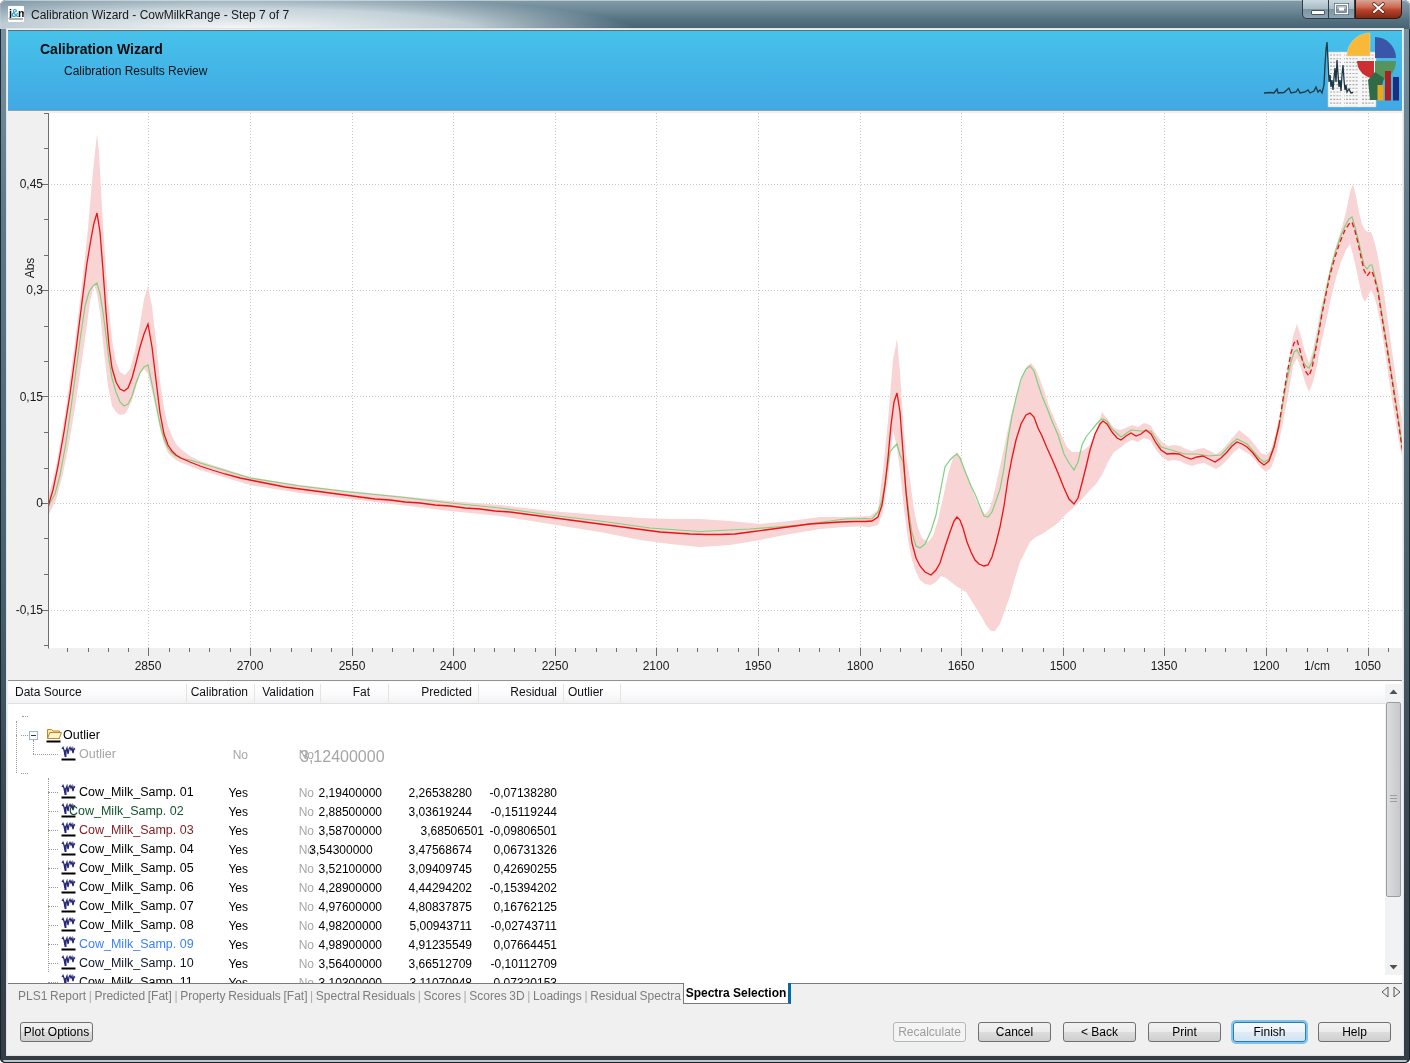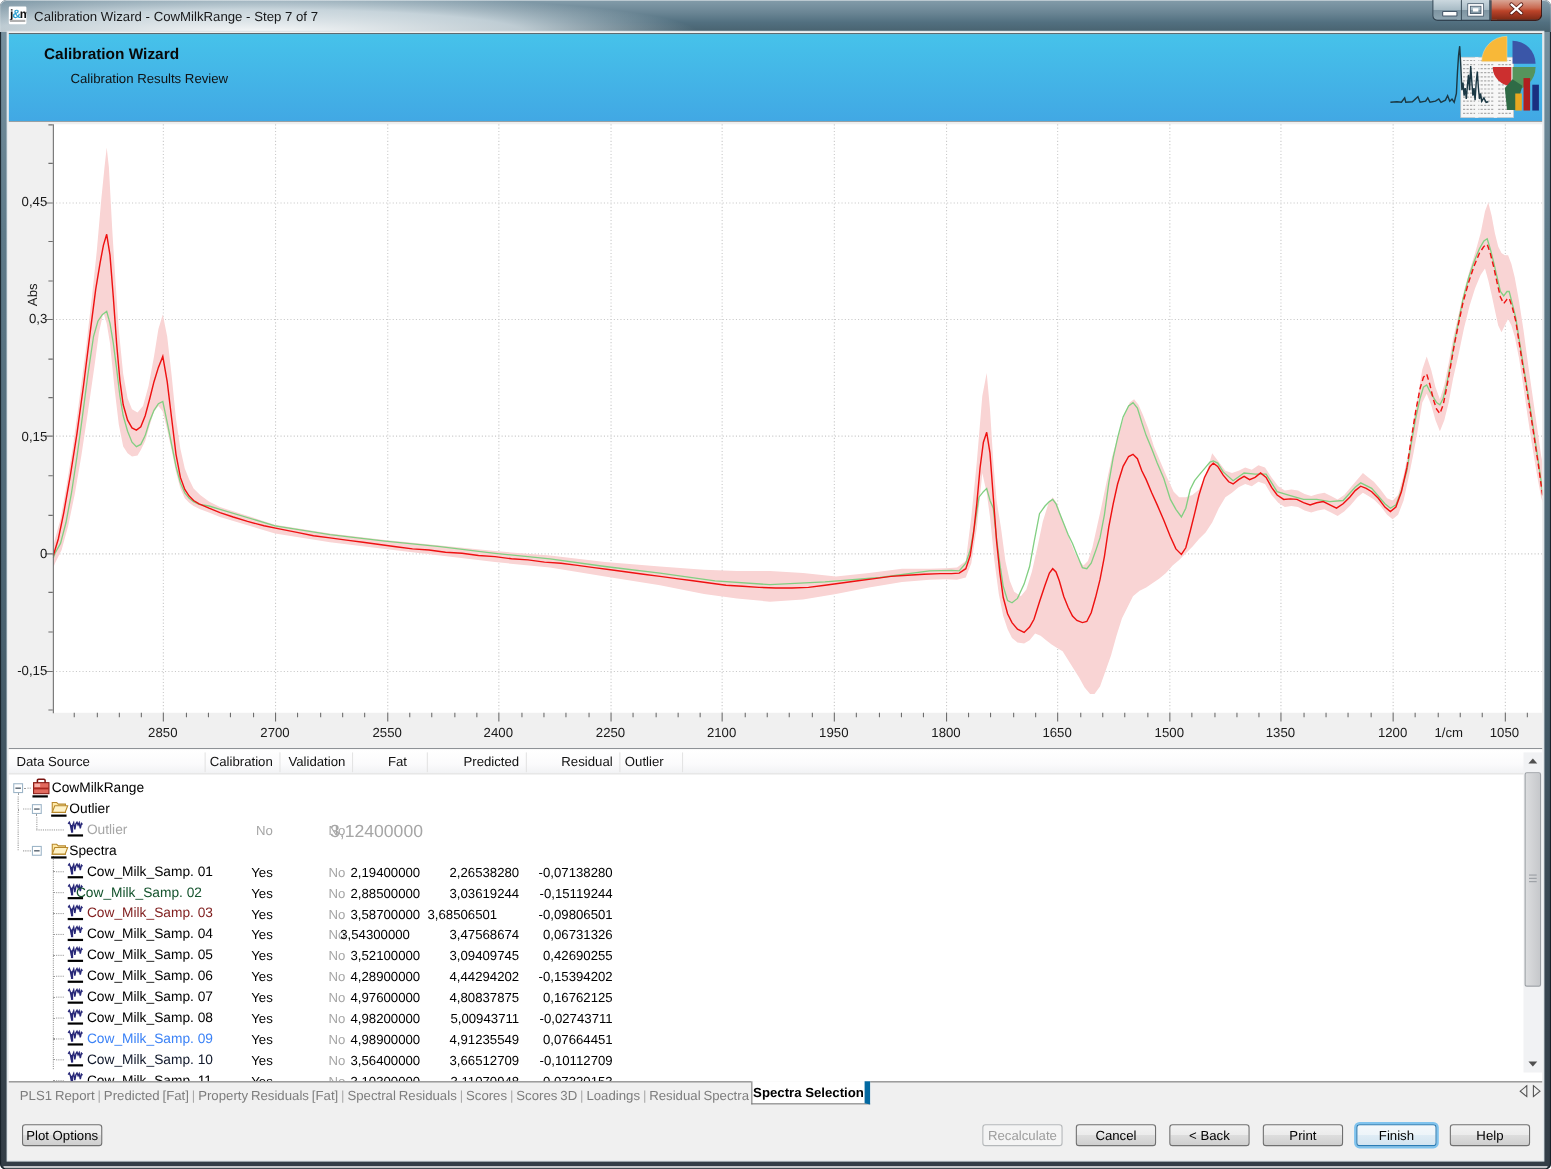--- a/index.html
+++ b/index.html
@@ -261,33 +261,20 @@
     <div style="position:absolute;left:48px;top:830px;width:10px;height:0;border-top:1px dotted #9a9a9a"></div>
     <div style="position:absolute;left:48px;top:849px;width:10px;height:0;border-top:1px dotted #9a9a9a"></div>
     <div style="position:absolute;left:48px;top:868px;width:10px;height:0;border-top:1px dotted #9a9a9a"></div>
     <div style="position:absolute;left:48px;top:887px;width:10px;height:0;border-top:1px dotted #9a9a9a"></div>
     <div style="position:absolute;left:48px;top:906px;width:10px;height:0;border-top:1px dotted #9a9a9a"></div>
     <div style="position:absolute;left:48px;top:925px;width:10px;height:0;border-top:1px dotted #9a9a9a"></div>
     <div style="position:absolute;left:48px;top:944px;width:10px;height:0;border-top:1px dotted #9a9a9a"></div>
     <div style="position:absolute;left:48px;top:963px;width:10px;height:0;border-top:1px dotted #9a9a9a"></div>
     <div style="position:absolute;left:48px;top:982px;width:10px;height:0;border-top:1px dotted #9a9a9a"></div>
     <div style="position:absolute;left:22px;top:716px;width:6px;height:0;border-top:1px dotted #9a9a9a"></div>
-<div style="position:absolute;left:8px;top:707px;width:1377px;height:19px">
-      <div style="position:absolute;left:3.5px;top:4.5px;width:9px;height:9px;background:#fff;border:1px solid #9eb6c8;box-sizing:border-box">
-        <div style="position:absolute;left:1px;top:3px;width:5px;height:1px;background:#283848"></div>
-      </div>
-      <svg width="18" height="20" viewBox="0 0 18 20" style="position:absolute;left:21px;top:-1px">
-        <rect x="1.5" y="5.5" width="14" height="10" fill="#e26a5e" stroke="#8a201a"></rect>
-        <path d="M5 5.5 L5 3.5 Q5 2.5 6 2.5 L11 2.5 Q12 2.5 12 3.5 L12 5.5" fill="none" stroke="#7a1410" stroke-width="1.4"></path>
-        <rect x="2.5" y="6.5" width="5" height="3" fill="#f6b0a8"></rect>
-        <rect x="1.5" y="10" width="14" height="1.6" fill="#a82820"></rect>
-        <rect x="0.5" y="17" width="14" height="2" fill="#000"></rect>
-      </svg>
-      <div style="position:absolute;left:39px;top:2px;color:#000">CowMilkRange</div>
-    </div>
     <div style="position:absolute;left:8px;top:726px;width:1377px;height:19px">
       <div style="position:absolute;left:20.5px;top:4.5px;width:9px;height:9px;background:#fff;border:1px solid #9eb6c8;box-sizing:border-box">
         <div style="position:absolute;left:1px;top:3px;width:5px;height:1px;background:#283848"></div>
       </div>
       <svg width="18" height="18" viewBox="0 0 18 18" style="position:absolute;left:38px;top:0px">
         <path d="M1.5 3.5 L5.5 3.5 L7 5 L13.5 5 L13.5 12.5 L1.5 12.5 Z" fill="#ffe9a6" stroke="#b8892c"></path>
         <path d="M1.5 12.5 L3.8 6.5 L15.5 6.5 L13.2 12.5 Z" fill="#fff3c8" stroke="#b8892c"></path>
         <rect x="0.5" y="14.5" width="14" height="2" fill="#000"></rect>
       </svg>
       <div style="position:absolute;left:55px;top:2px;color:#000">Outlier</div>
@@ -296,31 +283,20 @@
       <svg width="16" height="16" viewBox="0 0 16 16" style="position:absolute;left:53px;top:1px">
         <path d="M1 3 L2 1.5 L3 4 L4 9 L5 4.5 L6 2 L7 8 L8 3 L9 1.5 L10 4 L11 2 L12 7 L13 2.5 L14 3.5" fill="none" stroke="#282878" stroke-width="1.3"></path>
         <rect x="3.5" y="4" width="2" height="7" fill="#282878"></rect>
         <rect x="0.5" y="12.5" width="14" height="2" fill="#000"></rect>
       </svg>
       <div style="position:absolute;left:71px;top:2px;color:#a6a6a6">Outlier</div>
       <div style="position:absolute;left:178px;top:3px;width:62px;font-size:12px;text-align:right;color:#a6a6a6">No</div>
       <div style="position:absolute;left:246px;top:3px;width:60px;font-size:12px;text-align:right;color:#a6a6a6">No</div>
       <div style="position:absolute;left:292px;top:3px;width:82px;font-size:16px;text-align:right;color:#a6a6a6">3,12400000</div>
     </div>
-    <div style="position:absolute;left:8px;top:764px;width:1377px;height:19px">
-      <div style="position:absolute;left:20.5px;top:4.5px;width:9px;height:9px;background:#fff;border:1px solid #9eb6c8;box-sizing:border-box">
-        <div style="position:absolute;left:1px;top:3px;width:5px;height:1px;background:#283848"></div>
-      </div>
-      <svg width="18" height="18" viewBox="0 0 18 18" style="position:absolute;left:38px;top:0px">
-        <path d="M1.5 3.5 L5.5 3.5 L7 5 L13.5 5 L13.5 12.5 L1.5 12.5 Z" fill="#ffe9a6" stroke="#b8892c"></path>
-        <path d="M1.5 12.5 L3.8 6.5 L15.5 6.5 L13.2 12.5 Z" fill="#fff3c8" stroke="#b8892c"></path>
-        <rect x="0.5" y="14.5" width="14" height="2" fill="#000"></rect>
-      </svg>
-      <div style="position:absolute;left:55px;top:2px;color:#000">Spectra</div>
-    </div>
     <div style="position:absolute;left:8px;top:783px;width:1377px;height:19px">
       <svg width="16" height="16" viewBox="0 0 16 16" style="position:absolute;left:53px;top:1px">
         <path d="M1 3 L2 1.5 L3 4 L4 9 L5 4.5 L6 2 L7 8 L8 3 L9 1.5 L10 4 L11 2 L12 7 L13 2.5 L14 3.5" fill="none" stroke="#282878" stroke-width="1.3"></path>
         <rect x="3.5" y="4" width="2" height="7" fill="#282878"></rect>
         <rect x="0.5" y="12.5" width="14" height="2" fill="#000"></rect>
       </svg>
       <div style="position:absolute;left:71px;top:2px;color:#000">Cow_Milk_Samp. 01</div>
       <div style="position:absolute;left:178px;top:3px;width:62px;font-size:12px;text-align:right;color:#000">Yes</div>
       <div style="position:absolute;left:246px;top:3px;width:60px;font-size:12px;text-align:right;color:#a6a6a6">No</div>
       <div style="position:absolute;left:292px;top:3px;width:82px;font-size:12px;text-align:right;color:#000">2,19400000</div>
@@ -343,21 +319,21 @@
     <div style="position:absolute;left:8px;top:821px;width:1377px;height:19px">
       <svg width="16" height="16" viewBox="0 0 16 16" style="position:absolute;left:53px;top:1px">
         <path d="M1 3 L2 1.5 L3 4 L4 9 L5 4.5 L6 2 L7 8 L8 3 L9 1.5 L10 4 L11 2 L12 7 L13 2.5 L14 3.5" fill="none" stroke="#282878" stroke-width="1.3"></path>
         <rect x="3.5" y="4" width="2" height="7" fill="#282878"></rect>
         <rect x="0.5" y="12.5" width="14" height="2" fill="#000"></rect>
       </svg>
       <div style="position:absolute;left:71px;top:2px;color:#7f1d1d">Cow_Milk_Samp. 03</div>
       <div style="position:absolute;left:178px;top:3px;width:62px;font-size:12px;text-align:right;color:#000">Yes</div>
       <div style="position:absolute;left:246px;top:3px;width:60px;font-size:12px;text-align:right;color:#a6a6a6">No</div>
       <div style="position:absolute;left:292px;top:3px;width:82px;font-size:12px;text-align:right;color:#000">3,58700000</div>
-      <div style="position:absolute;left:352px;top:3px;width:92px;font-size:12px;text-align:right;color:#000">3,68506501</div>
+      <div style="position:absolute;left:384px;top:3px;width:92px;font-size:12px;text-align:right;color:#000">3,68506501</div>
       <div style="position:absolute;left:447px;top:3px;width:102px;font-size:12px;text-align:right;color:#000">-0,09806501</div>
     </div>
     <div style="position:absolute;left:8px;top:840px;width:1377px;height:19px">
       <svg width="16" height="16" viewBox="0 0 16 16" style="position:absolute;left:53px;top:1px">
         <path d="M1 3 L2 1.5 L3 4 L4 9 L5 4.5 L6 2 L7 8 L8 3 L9 1.5 L10 4 L11 2 L12 7 L13 2.5 L14 3.5" fill="none" stroke="#282878" stroke-width="1.3"></path>
         <rect x="3.5" y="4" width="2" height="7" fill="#282878"></rect>
         <rect x="0.5" y="12.5" width="14" height="2" fill="#000"></rect>
       </svg>
       <div style="position:absolute;left:71px;top:2px;color:#000">Cow_Milk_Samp. 04</div>
       <div style="position:absolute;left:178px;top:3px;width:62px;font-size:12px;text-align:right;color:#000">Yes</div>
@@ -470,21 +446,21 @@
   <div style="position:absolute;left:3px;top:92px;width:7px;height:1px;background:#9a9ea3"></div>
   <div style="position:absolute;left:3px;top:95px;width:7px;height:1px;background:#9a9ea3"></div>
   <div style="position:absolute;left:3px;top:98px;width:7px;height:1px;background:#9a9ea3"></div>
  </div>
 </div>
 
 <div style="position:absolute;left:8px;top:983px;width:1394px;height:27px;background:#f0f0f0">
  <div style="position:absolute;left:0;top:0;width:675px;height:1px;background:#7a7a7a"></div>
  <div style="position:absolute;left:783px;top:0;width:611px;height:1px;background:#7a7a7a"></div>
  <div style="position:absolute;left:675px;top:0;width:108px;height:21px;background:#fff;
-      border-left:1px solid #7a7a7a;border-right:5px solid #0369a1;border-bottom:1px solid #7a7a7a;
+      border-left:1px solid #7a7a7a;border-right:3px solid #0369a1;border-bottom:1px solid #7a7a7a;
       box-sizing:border-box;text-align:center;font-weight:bold;padding-top:3px;color:#000">Spectra Selection</div>
  <div style="position:absolute;left:10px;top:6px;color:#7d7d7d;white-space:nowrap;word-spacing:-0.7px">PLS1 Report <span style="color:#aaa">|</span> Predicted [Fat] <span style="color:#aaa">|</span> Property Residuals [Fat] <span style="color:#aaa">|</span> Spectral Residuals <span style="color:#aaa">|</span> Scores <span style="color:#aaa">|</span> Scores 3D <span style="color:#aaa">|</span> Loadings <span style="color:#aaa">|</span> Residual Spectra</div>
  <svg width="24" height="12" style="position:absolute;left:1372px;top:3px">
       <path d="M8 1 L2 6 L8 11 Z" fill="none" stroke="#555" stroke-width="1"></path>
       <path d="M14 1 L20 6 L14 11 Z" fill="none" stroke="#555" stroke-width="1"></path>
     </svg>
 </div>
 <div style="position:absolute;left:20px;top:1022px;width:73px;height:20px;background:linear-gradient(#f2f2f2,#ebebeb 50%,#dddddd 50%,#cfcfcf);border:1px solid #707070;color:#000;border-radius:3px;box-sizing:border-box;text-align:center;padding-top:2px">Plot Options</div>
 <div style="position:absolute;left:893px;top:1022px;width:73px;height:20px;background:#f4f4f4;border:1px solid #b5b8ba;color:#9d9d9d;border-radius:3px;box-sizing:border-box;text-align:center;padding-top:2px">Recalculate</div>
 <div style="position:absolute;left:978px;top:1022px;width:73px;height:20px;background:linear-gradient(#f2f2f2,#ebebeb 50%,#dddddd 50%,#cfcfcf);border:1px solid #707070;color:#000;border-radius:3px;box-sizing:border-box;text-align:center;padding-top:2px">Cancel</div>

